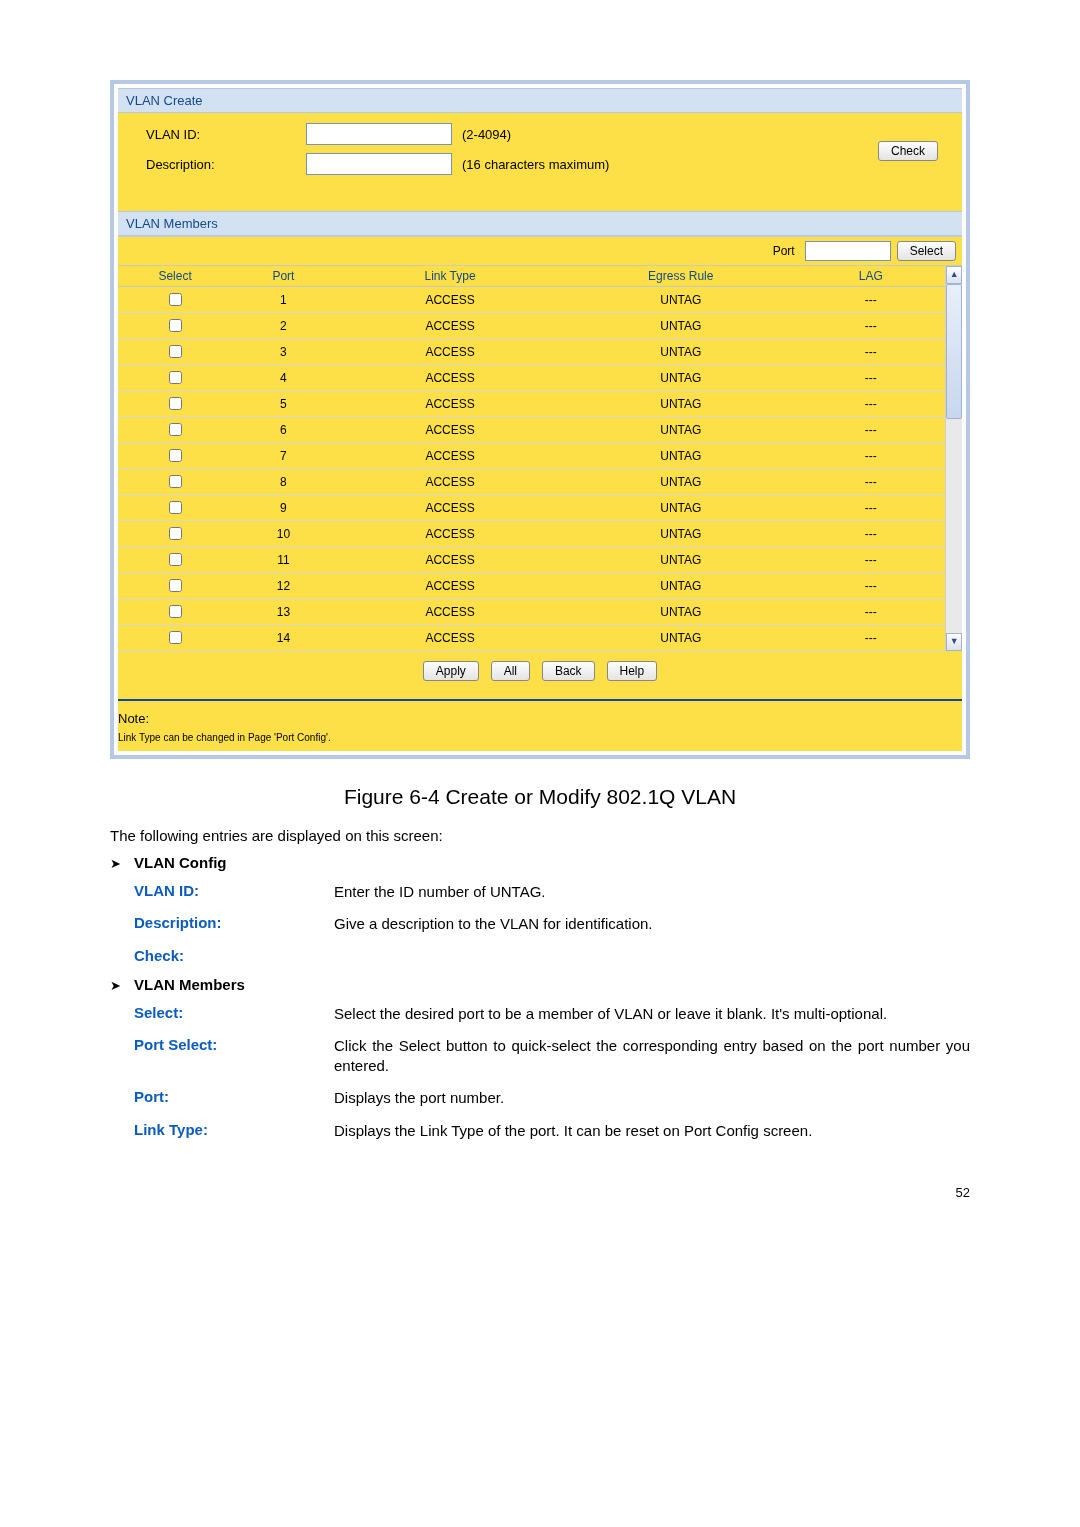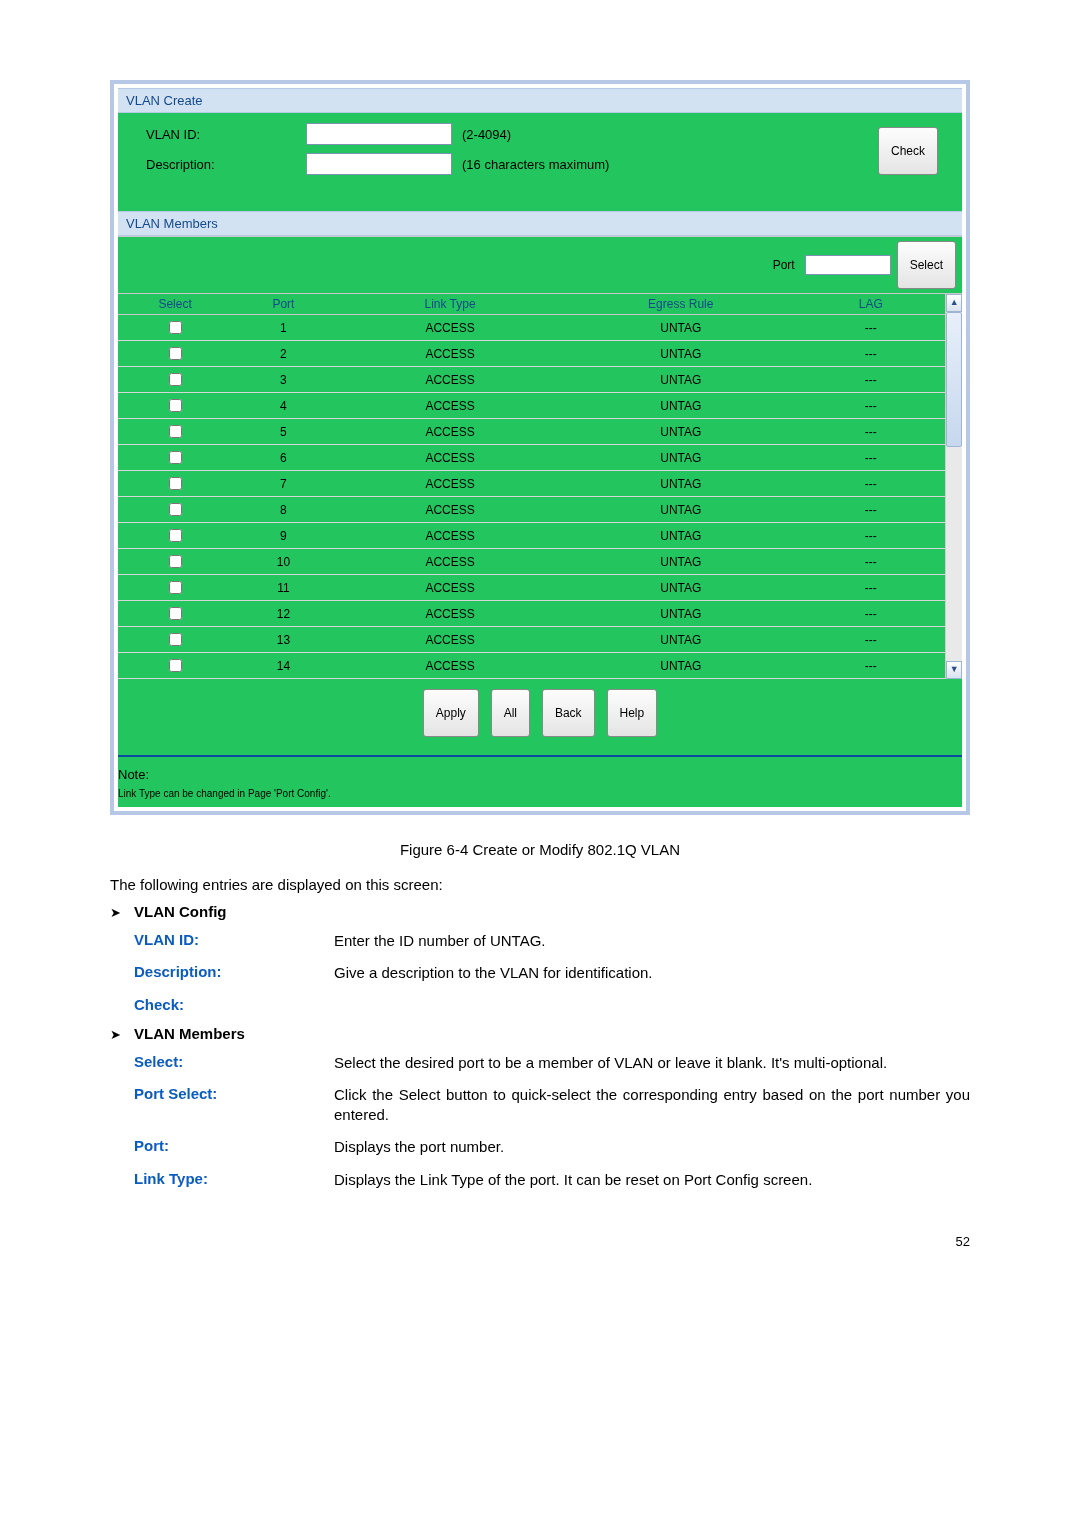--- a/index.html
+++ b/index.html
@@ -16,21 +16,21 @@
     padding: 80px 110px 40px 110px;
   }
 
   
   .app-frame {
     border: 4px solid #b6c8e6;
     padding: 4px;
     background: #fff;
   }
   .app-inner {
-    background: #22c55e;
+    background: #fde047;
   }
   .blue-bar {
     background: #d2e2f2;
     padding: 4px 8px;
     color: #14498c;
     font-size: 13px;
     font-weight: normal;
     border-top: 1px solid #b6c8e6;
     border-bottom: 1px solid #b6c8e6;
   }
@@ -67,21 +67,21 @@
   .check-cell {
     display: flex;
     align-items: center;
     height: 56px;
   }
   .win-btn {
     border: 1px solid #888;
     background: linear-gradient(#fdfdfd,#e4e4e4);
     border-radius: 3px;
     font-size: 12px;
-    padding: 16px 12px;
+    padding: 2px 12px;
     cursor: pointer;
   }
 
   .port-select-row {
     display: flex;
     align-items: center;
     justify-content: flex-end;
     padding: 4px 6px 4px 0;
     gap: 6px;
     border-top: 1px solid #c9c9c9;
@@ -165,21 +165,21 @@
     margin-top: 6px;
   }
   .note-body {
     font-size: 10px;
     margin-top: 6px;
   }
 
   
   .figure-caption {
     text-align: center;
-    font-size: 15px;
+    font-size: 21px;
     margin: 26px 0 18px 0;
   }
   .intro-line { font-size: 15px; margin: 6px 0 10px 0; }
   .subsection {
     display: flex;
     margin: 8px 0 4px 0;
   }
   .arrow {
     width: 24px;
     font-size: 13px;

